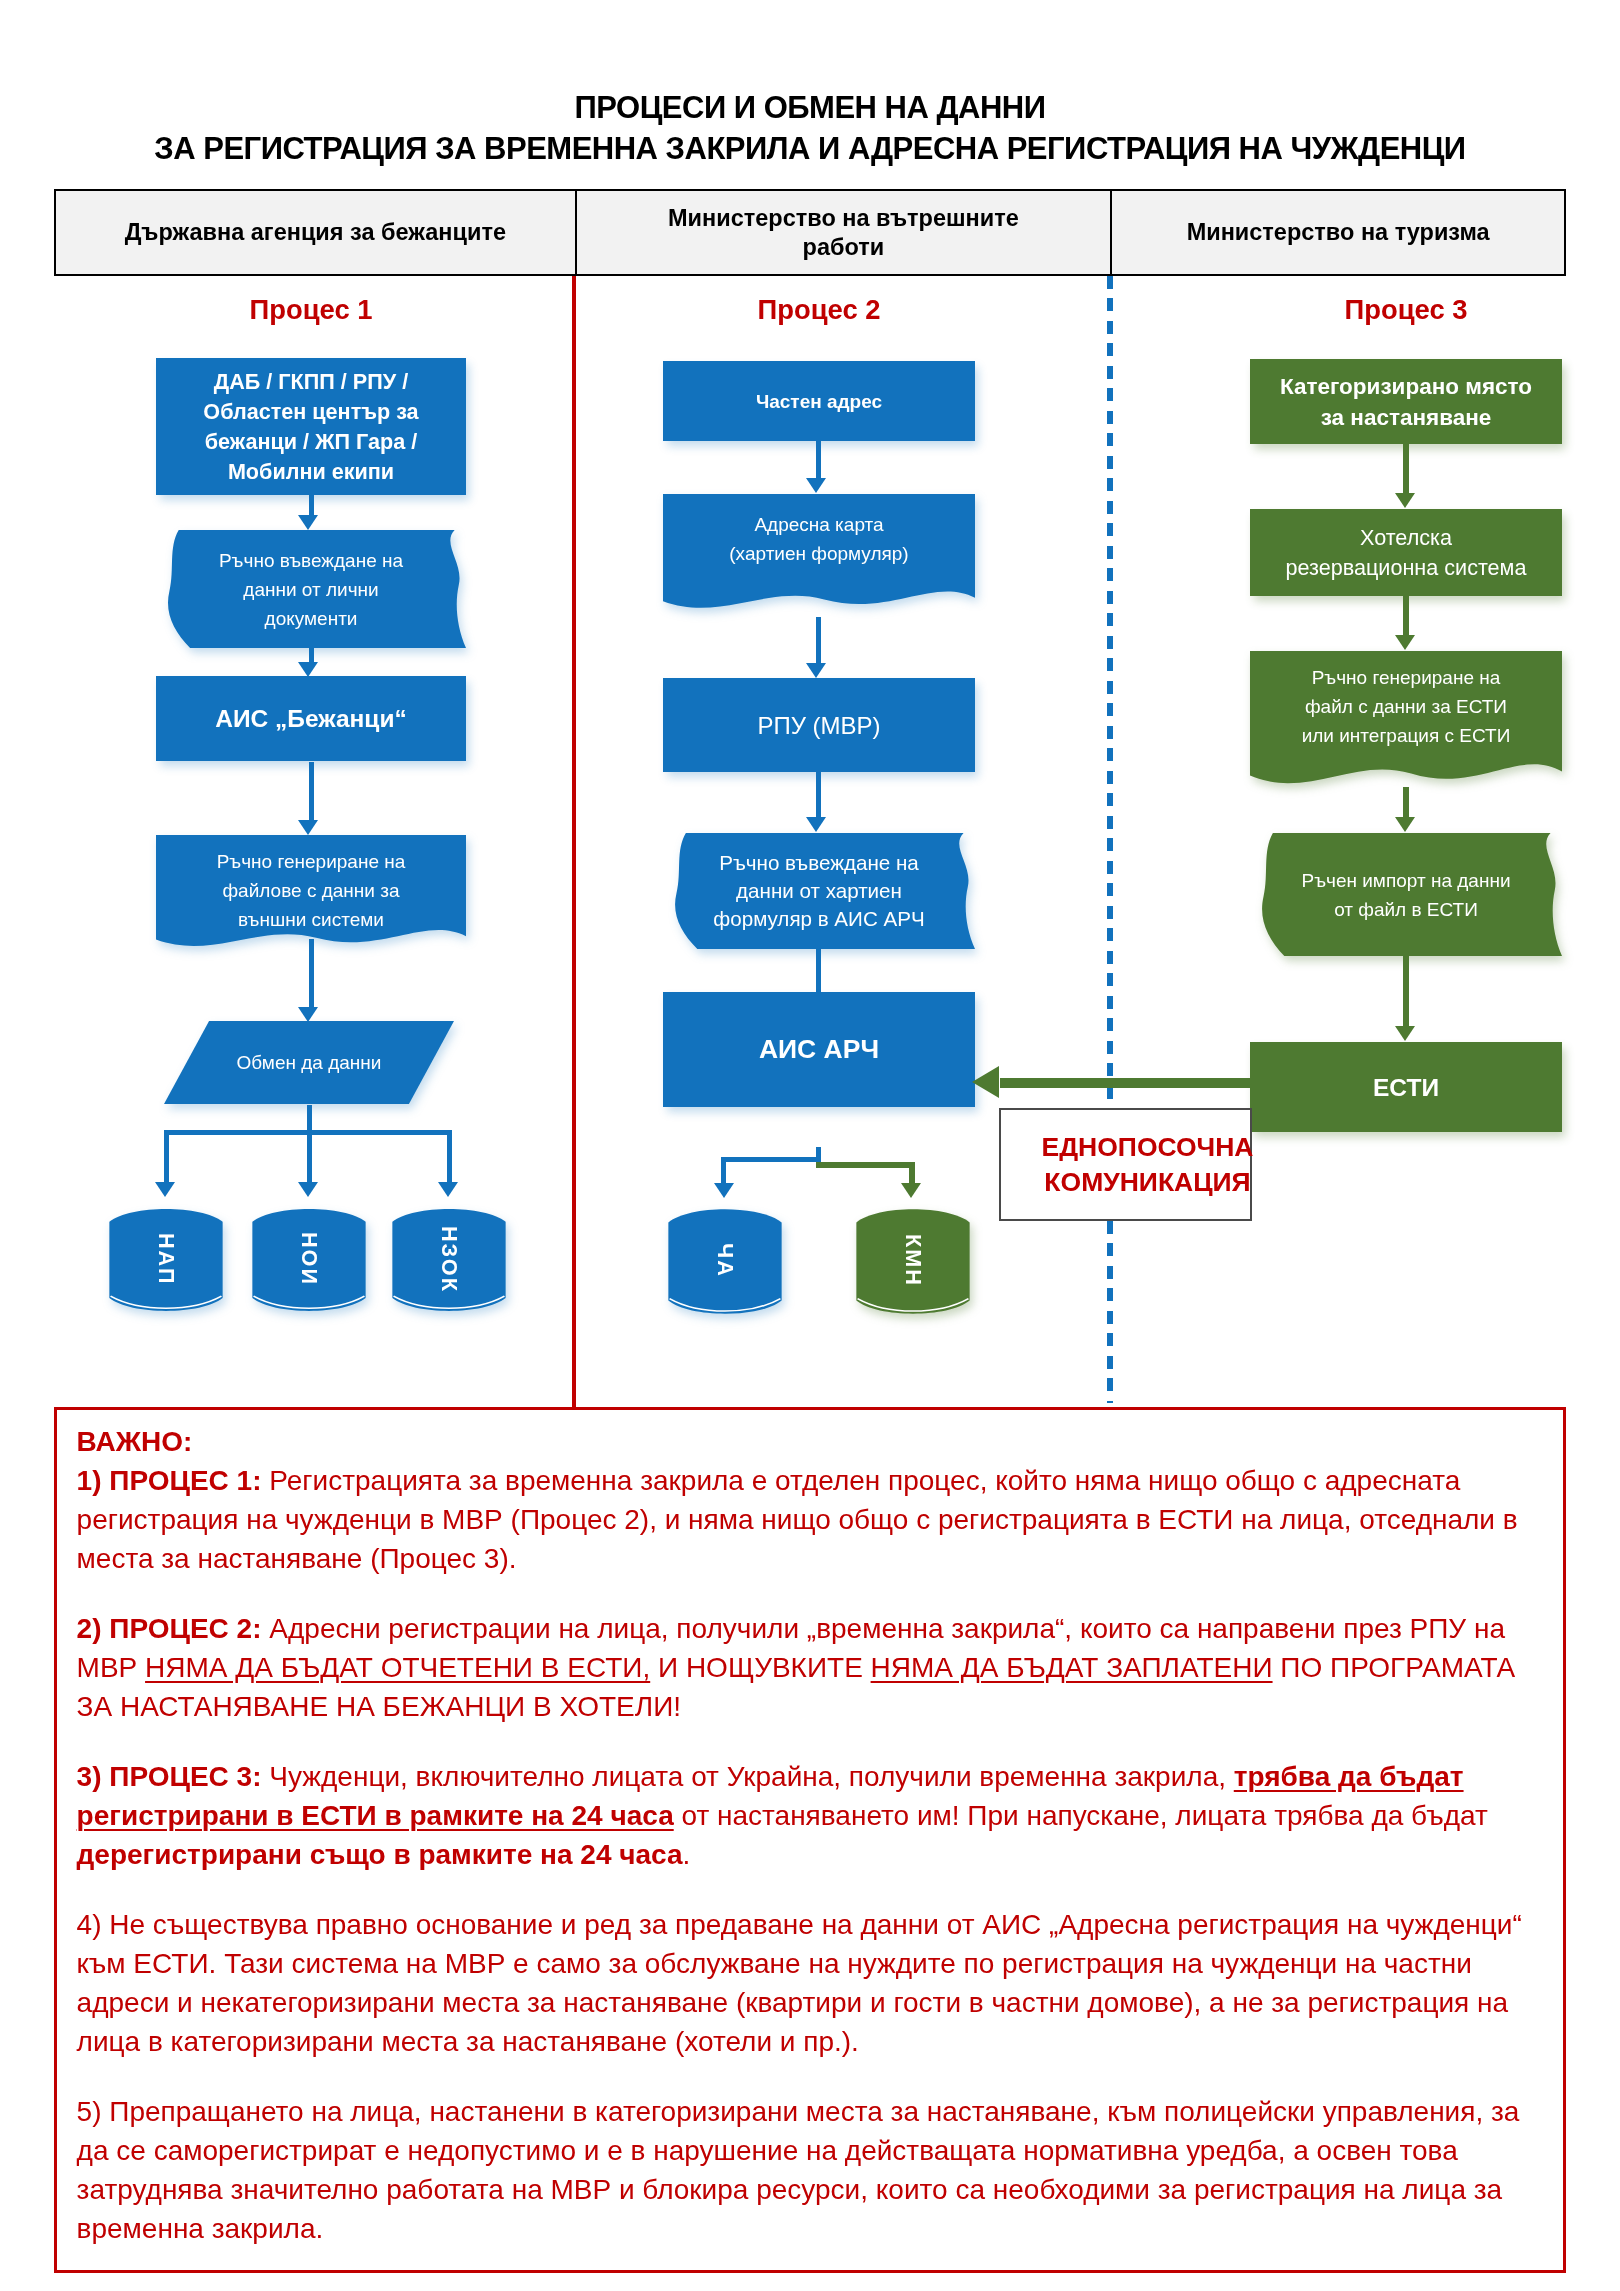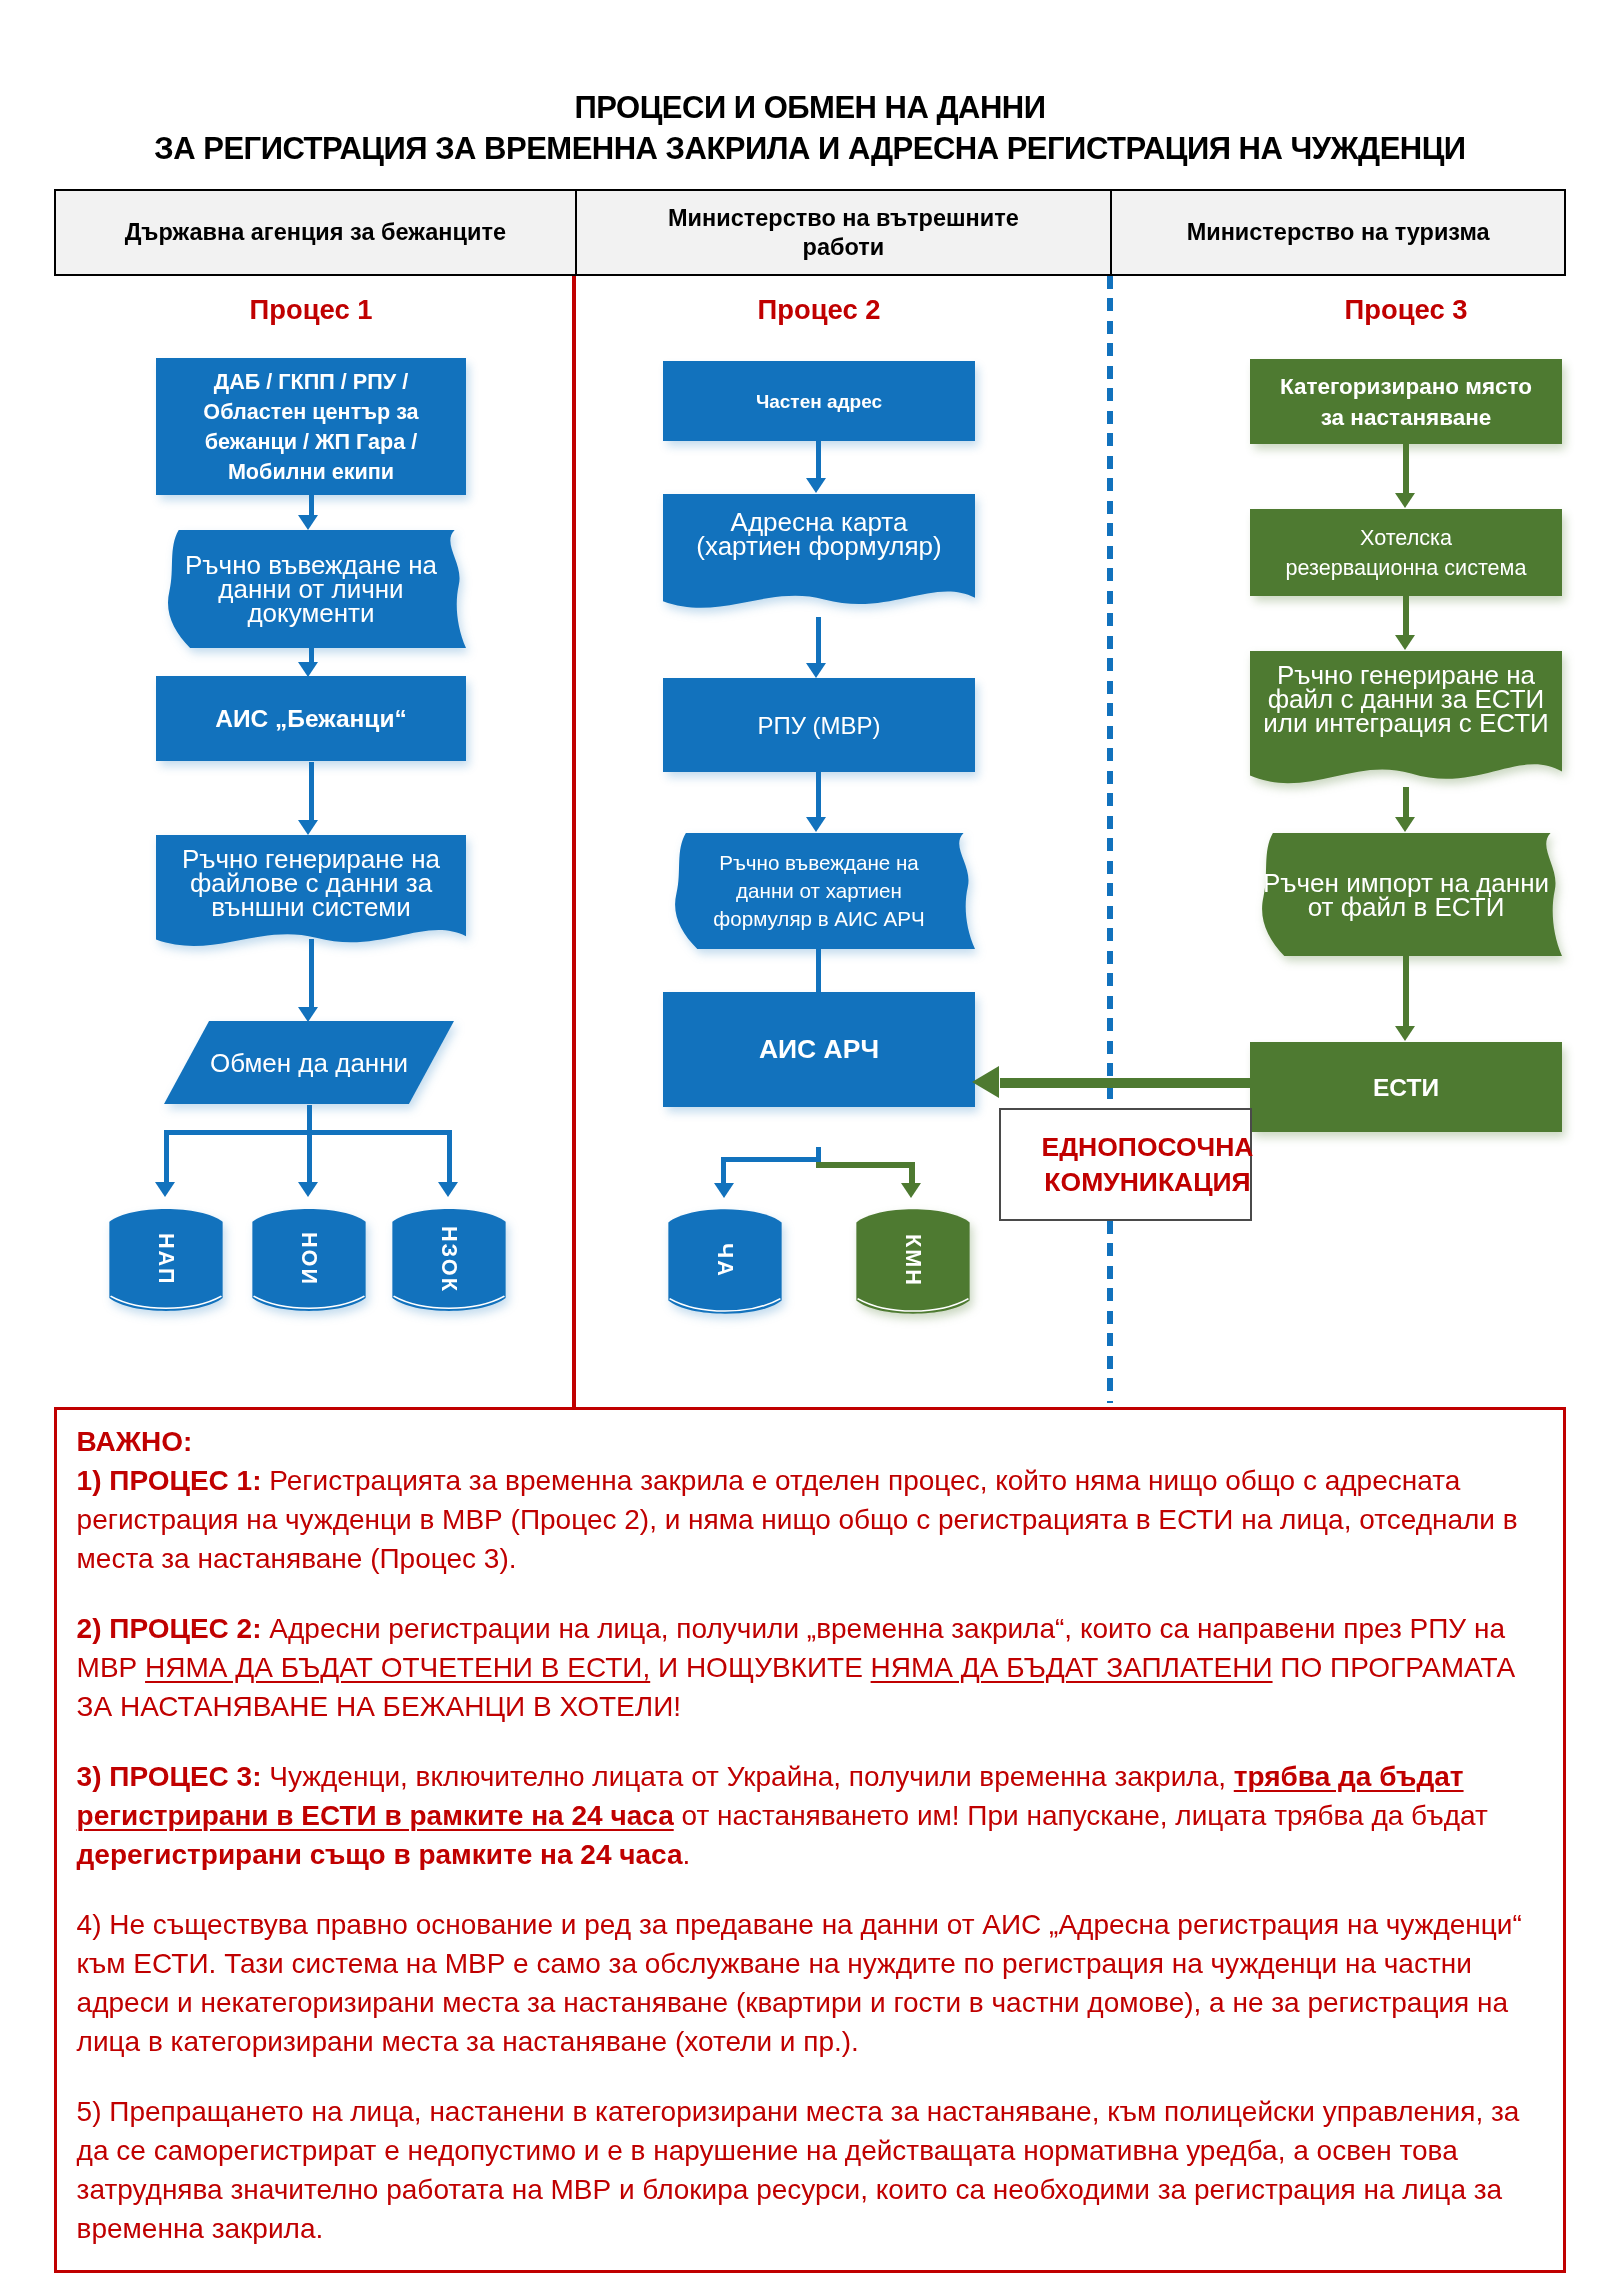--- a/index.html
+++ b/index.html
@@ -31,21 +31,21 @@
        color:#fff;font-size:21.6px;line-height:29px;white-space:pre-line;box-sizing:border-box;padding:3.9px;}
   .box.blue{background:var(--blue);box-shadow:3.9px 5.9px 8.8px rgba(18,114,189,.25);}
   .box.green{background:var(--green);box-shadow:3.9px 5.9px 8.8px rgba(78,122,49,.3);}
   .bold{font-weight:bold;}
 
   .shape{position:absolute;}
   .shape svg{position:absolute;left:0;top:0;width:100%;height:100%;display:block;}
   .shape.blue{color:var(--blue);filter:drop-shadow(3.9px 5.9px 4.9px rgba(18,114,189,.25));}
   .shape.green{color:var(--green);filter:drop-shadow(3.9px 5.9px 4.9px rgba(78,122,49,.3));}
   .lbl{position:absolute;left:0;top:0;right:0;bottom:0;display:flex;align-items:center;justify-content:center;
-       text-align:center;color:#fff;font-size:26px;line-height:24px;white-space:pre-line;}
+       text-align:center;color:#fff;font-size:19px;line-height:29px;white-space:pre-line;}
   .lbl.top{align-items:flex-start;padding-top:11.8px;}
   .vlbl{position:absolute;left:0;top:0;right:0;bottom:0;display:flex;align-items:center;justify-content:center;
         writing-mode:vertical-rl;color:#fff;font-weight:bold;font-size:21.6px;letter-spacing:2px;}
 
   
   .vl{position:absolute;width:4.9px;}
   .hl{position:absolute;height:4.9px;}
   .vl.b,.hl.b{background:var(--blue);}
   .vl.g,.hl.g{background:var(--green);}
   .vl.g{width:5.9px;} .hl.g{height:5.9px;}

